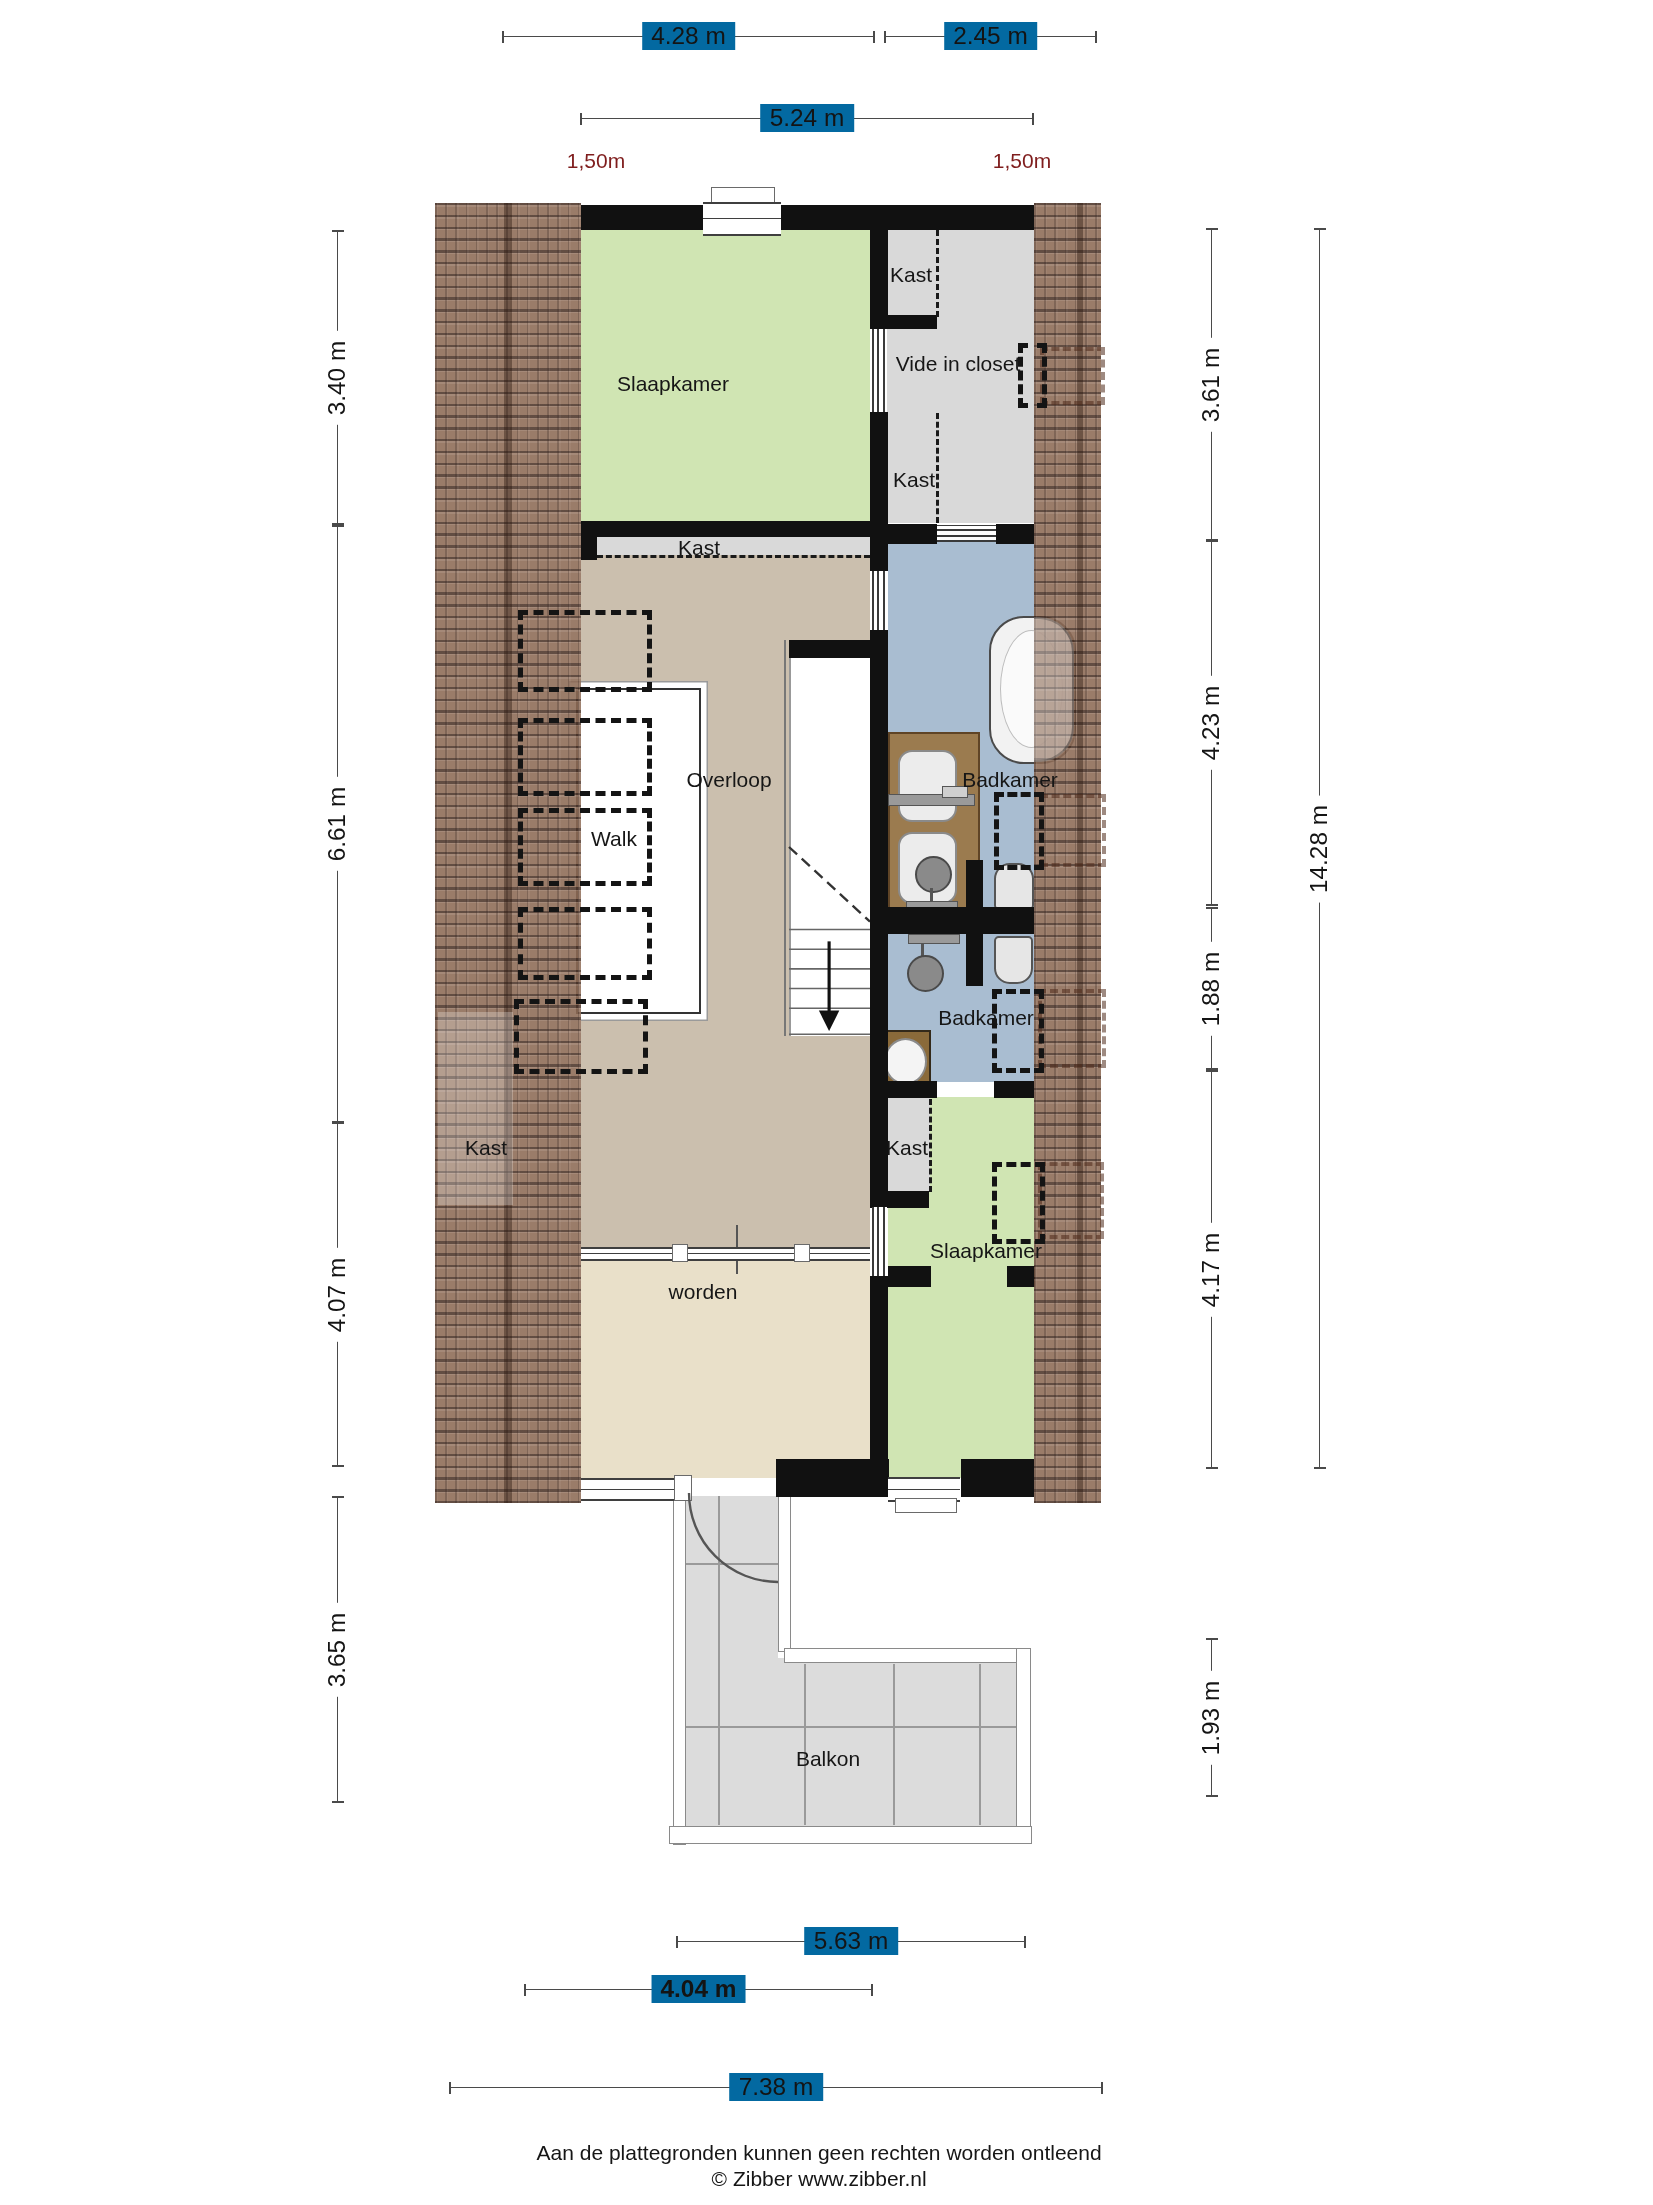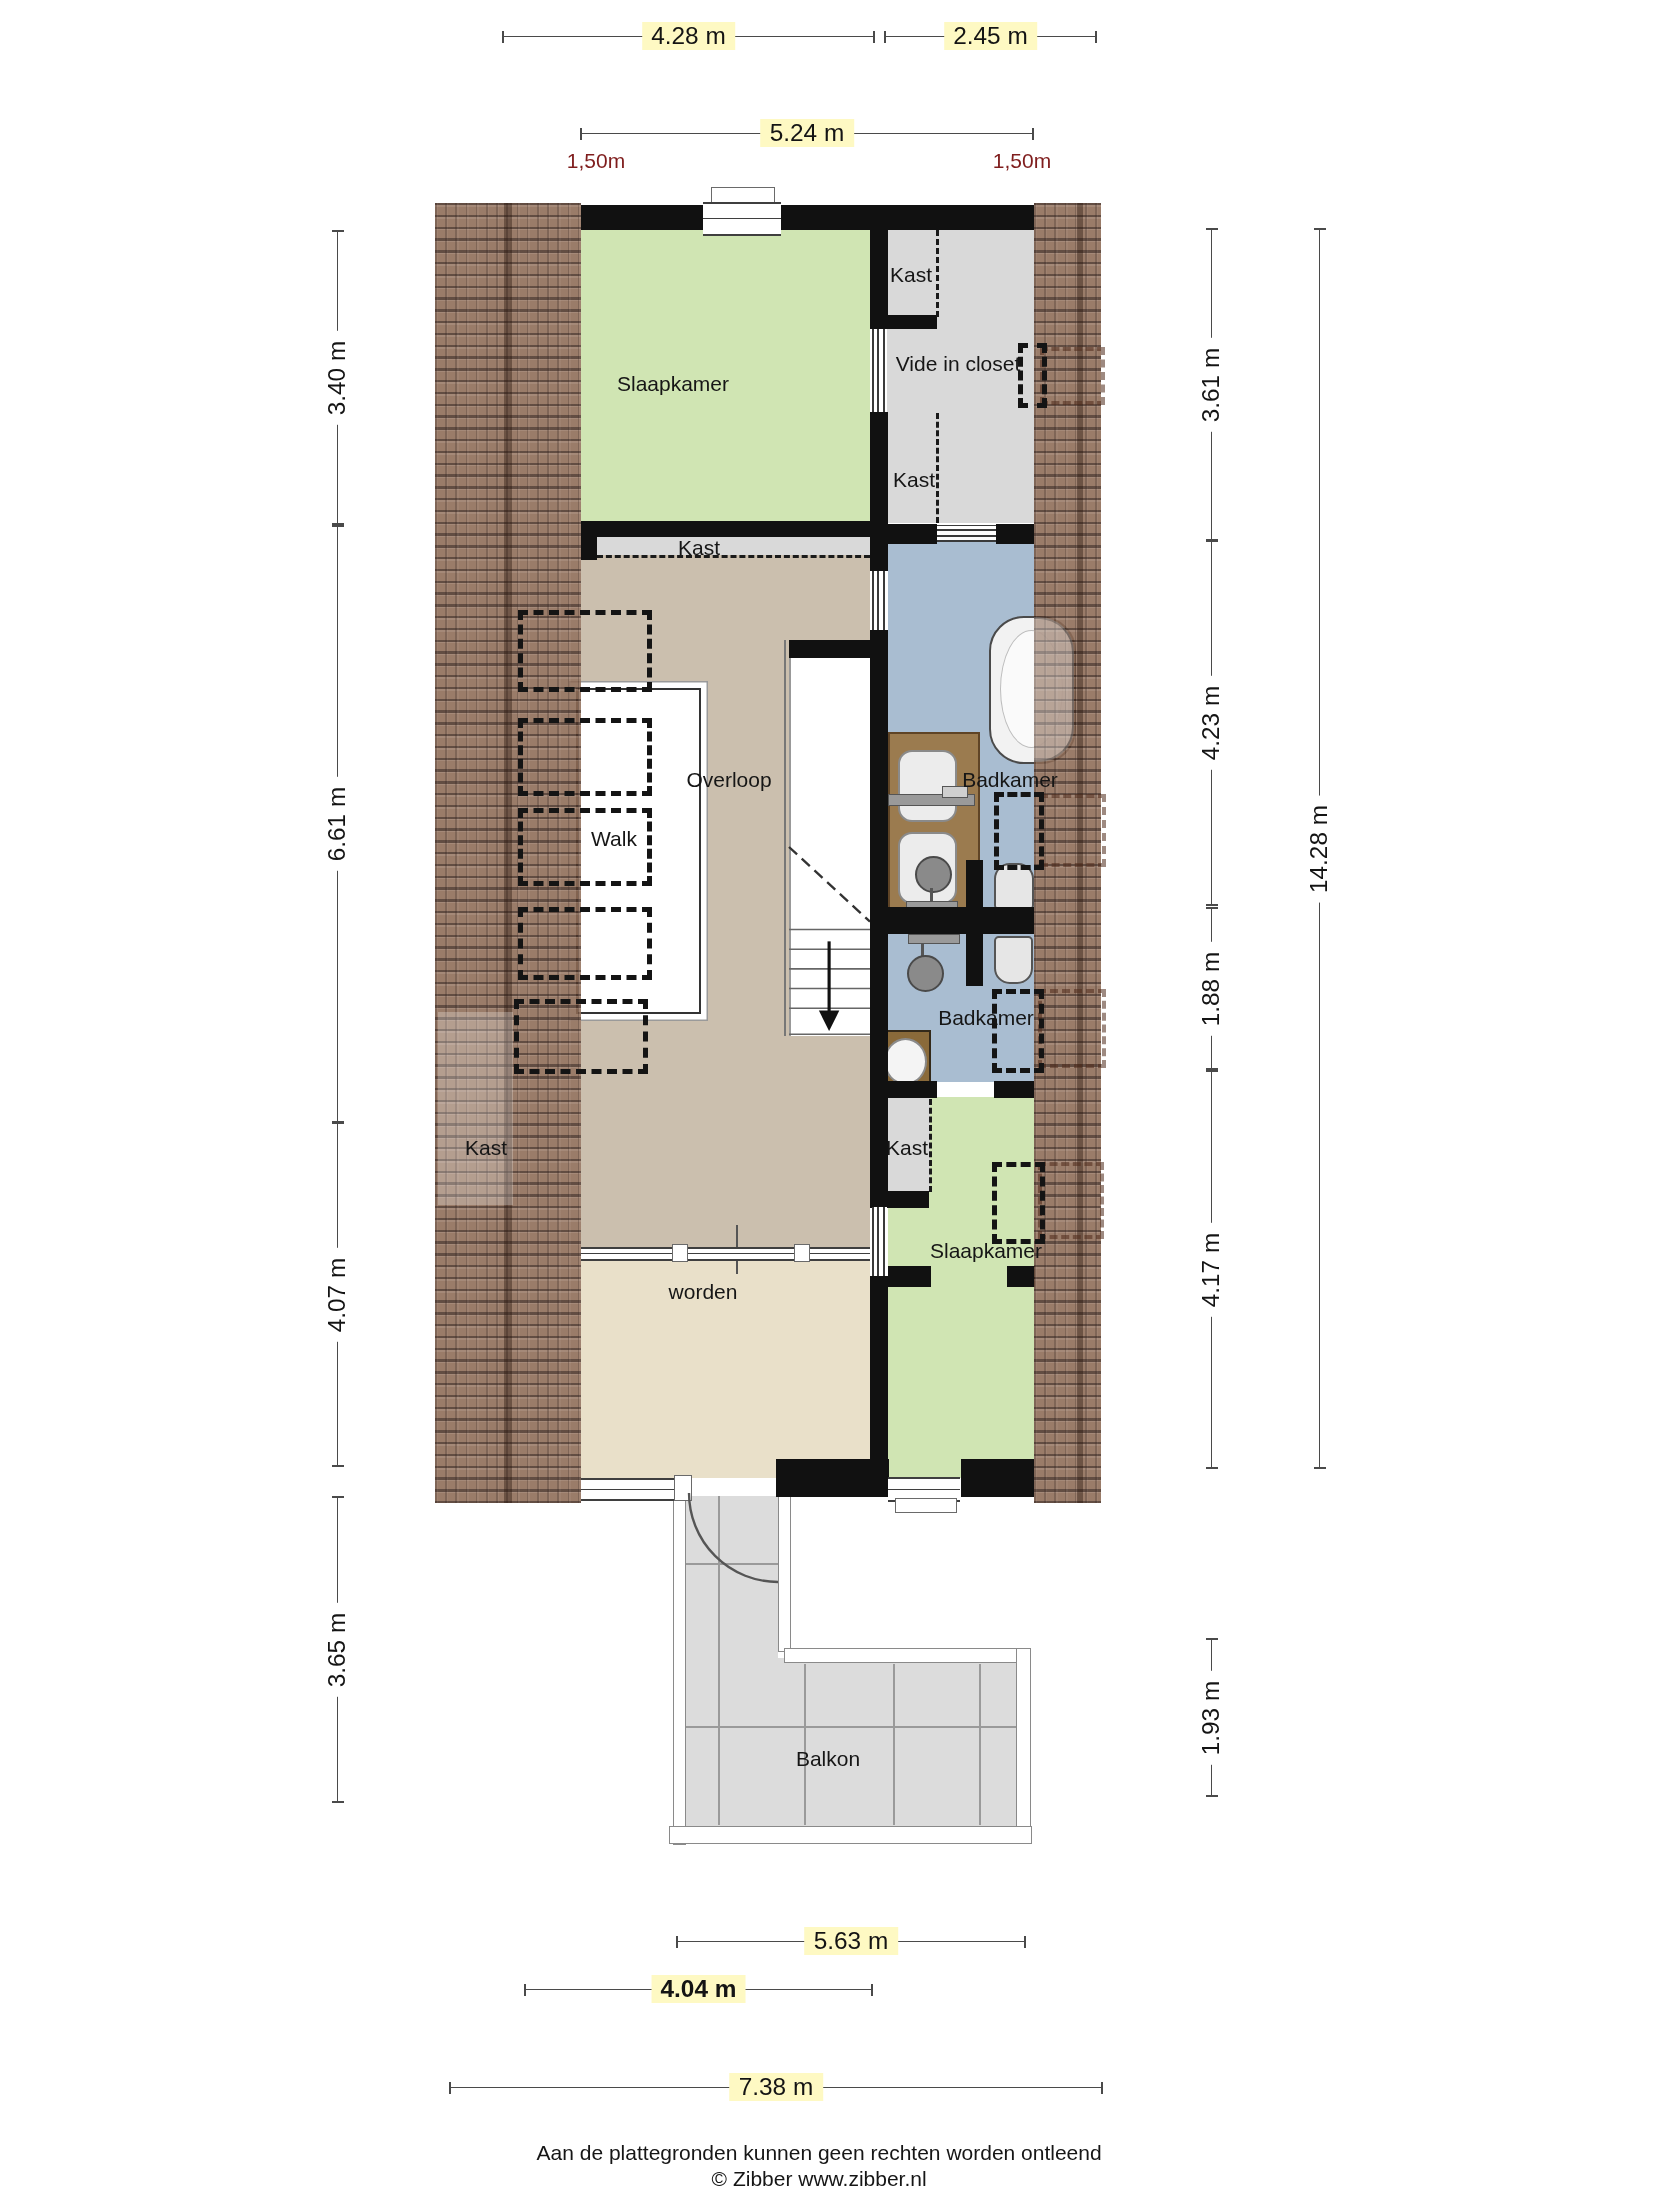--- a/index.html
+++ b/index.html
@@ -30,21 +30,21 @@
   .skylight.faint{border:4.7px dashed rgba(80,44,28,.55);z-index:5;}
   
   .lbl{position:absolute;z-index:7;transform:translate(-50%,-50%);font-size:21px;white-space:nowrap;color:#161616;}
   
   .dimh{position:absolute;z-index:7;border-top:1.6px solid #4a4a4a;}
   .dimh::before,.dimh::after{content:"";position:absolute;top:-6.3px;width:1.6px;height:12.6px;background:#4a4a4a;}
   .dimh::before{left:0;}.dimh::after{right:0;}
   .dimv{position:absolute;z-index:7;border-left:1.6px solid #4a4a4a;}
   .dimv::before,.dimv::after{content:"";position:absolute;left:-6.3px;height:1.6px;width:12.6px;background:#4a4a4a;}
   .dimv::before{top:0;}.dimv::after{bottom:0;}
-  .dlab{position:absolute;left:50%;top:-0.8px;transform:translate(-50%,-50%);background:#fef9c3;padding:0 9.5px;font-size:24.4px;color:#141414;white-space:nowrap;}
+  .dlab{position:absolute;left:50%;top:-0.8px;transform:translate(-50%,-50%);background:#0369a1;padding:0 9.5px;font-size:24.4px;color:#141414;white-space:nowrap;}
   .dlabv{position:absolute;top:50%;left:-0.8px;transform:translate(-50%,-50%) rotate(-90deg);background:#fff;padding:0 9.5px;font-size:24.4px;color:#141414;white-space:nowrap;}
   .freelab{position:absolute;z-index:7;transform:translate(-50%,-50%);font-size:21px;color:#7f1d1d;white-space:nowrap;}
   
   .rail{position:absolute;z-index:2;background:#fff;border:1.6px solid #8a8a8a;}
   .bfloor{position:absolute;z-index:1;background:#dcdcdc;}
   .vline{position:absolute;z-index:2;background:#9a9a9a;}
   .hline{position:absolute;z-index:2;background:#9a9a9a;}
   .footer{position:absolute;z-index:7;width:100%;text-align:center;font-size:21px;color:#161616;}
   svg{position:absolute;z-index:3;overflow:visible;}
 </style>
@@ -198,21 +198,21 @@
   <span class="lbl" style="left:703px;top:1292px;">worden</span>
   <span class="lbl" style="left:986px;top:1251px;">Slaapkamer</span>
   <span class="lbl" style="left:828px;top:1759px;">Balkon</span>
 
   <div class="dimh" style="left:502px;top:36px;width:373px;">
     <span class="dlab">4.28 m</span>
   </div>
   <div class="dimh" style="left:884px;top:36px;width:213px;">
     <span class="dlab">2.45 m</span>
   </div>
-  <div class="dimh" style="left:580px;top:133px;width:454px;">
+  <div class="dimh" style="left:580px;top:118px;width:454px;">
     <span class="dlab">5.24 m</span>
   </div>
   <span class="freelab" style="left:596px;top:161px;font-size:21px;">1,50m</span>
   <span class="freelab" style="left:1022px;top:161px;font-size:21px;">1,50m</span>
 
   <div class="dimv" style="left:337px;top:230px;height:295px;">
     <span class="dlabv">3.40 m</span>
   </div>
   <div class="dimv" style="left:337px;top:525px;height:598px;">
     <span class="dlabv">6.61 m</span>

